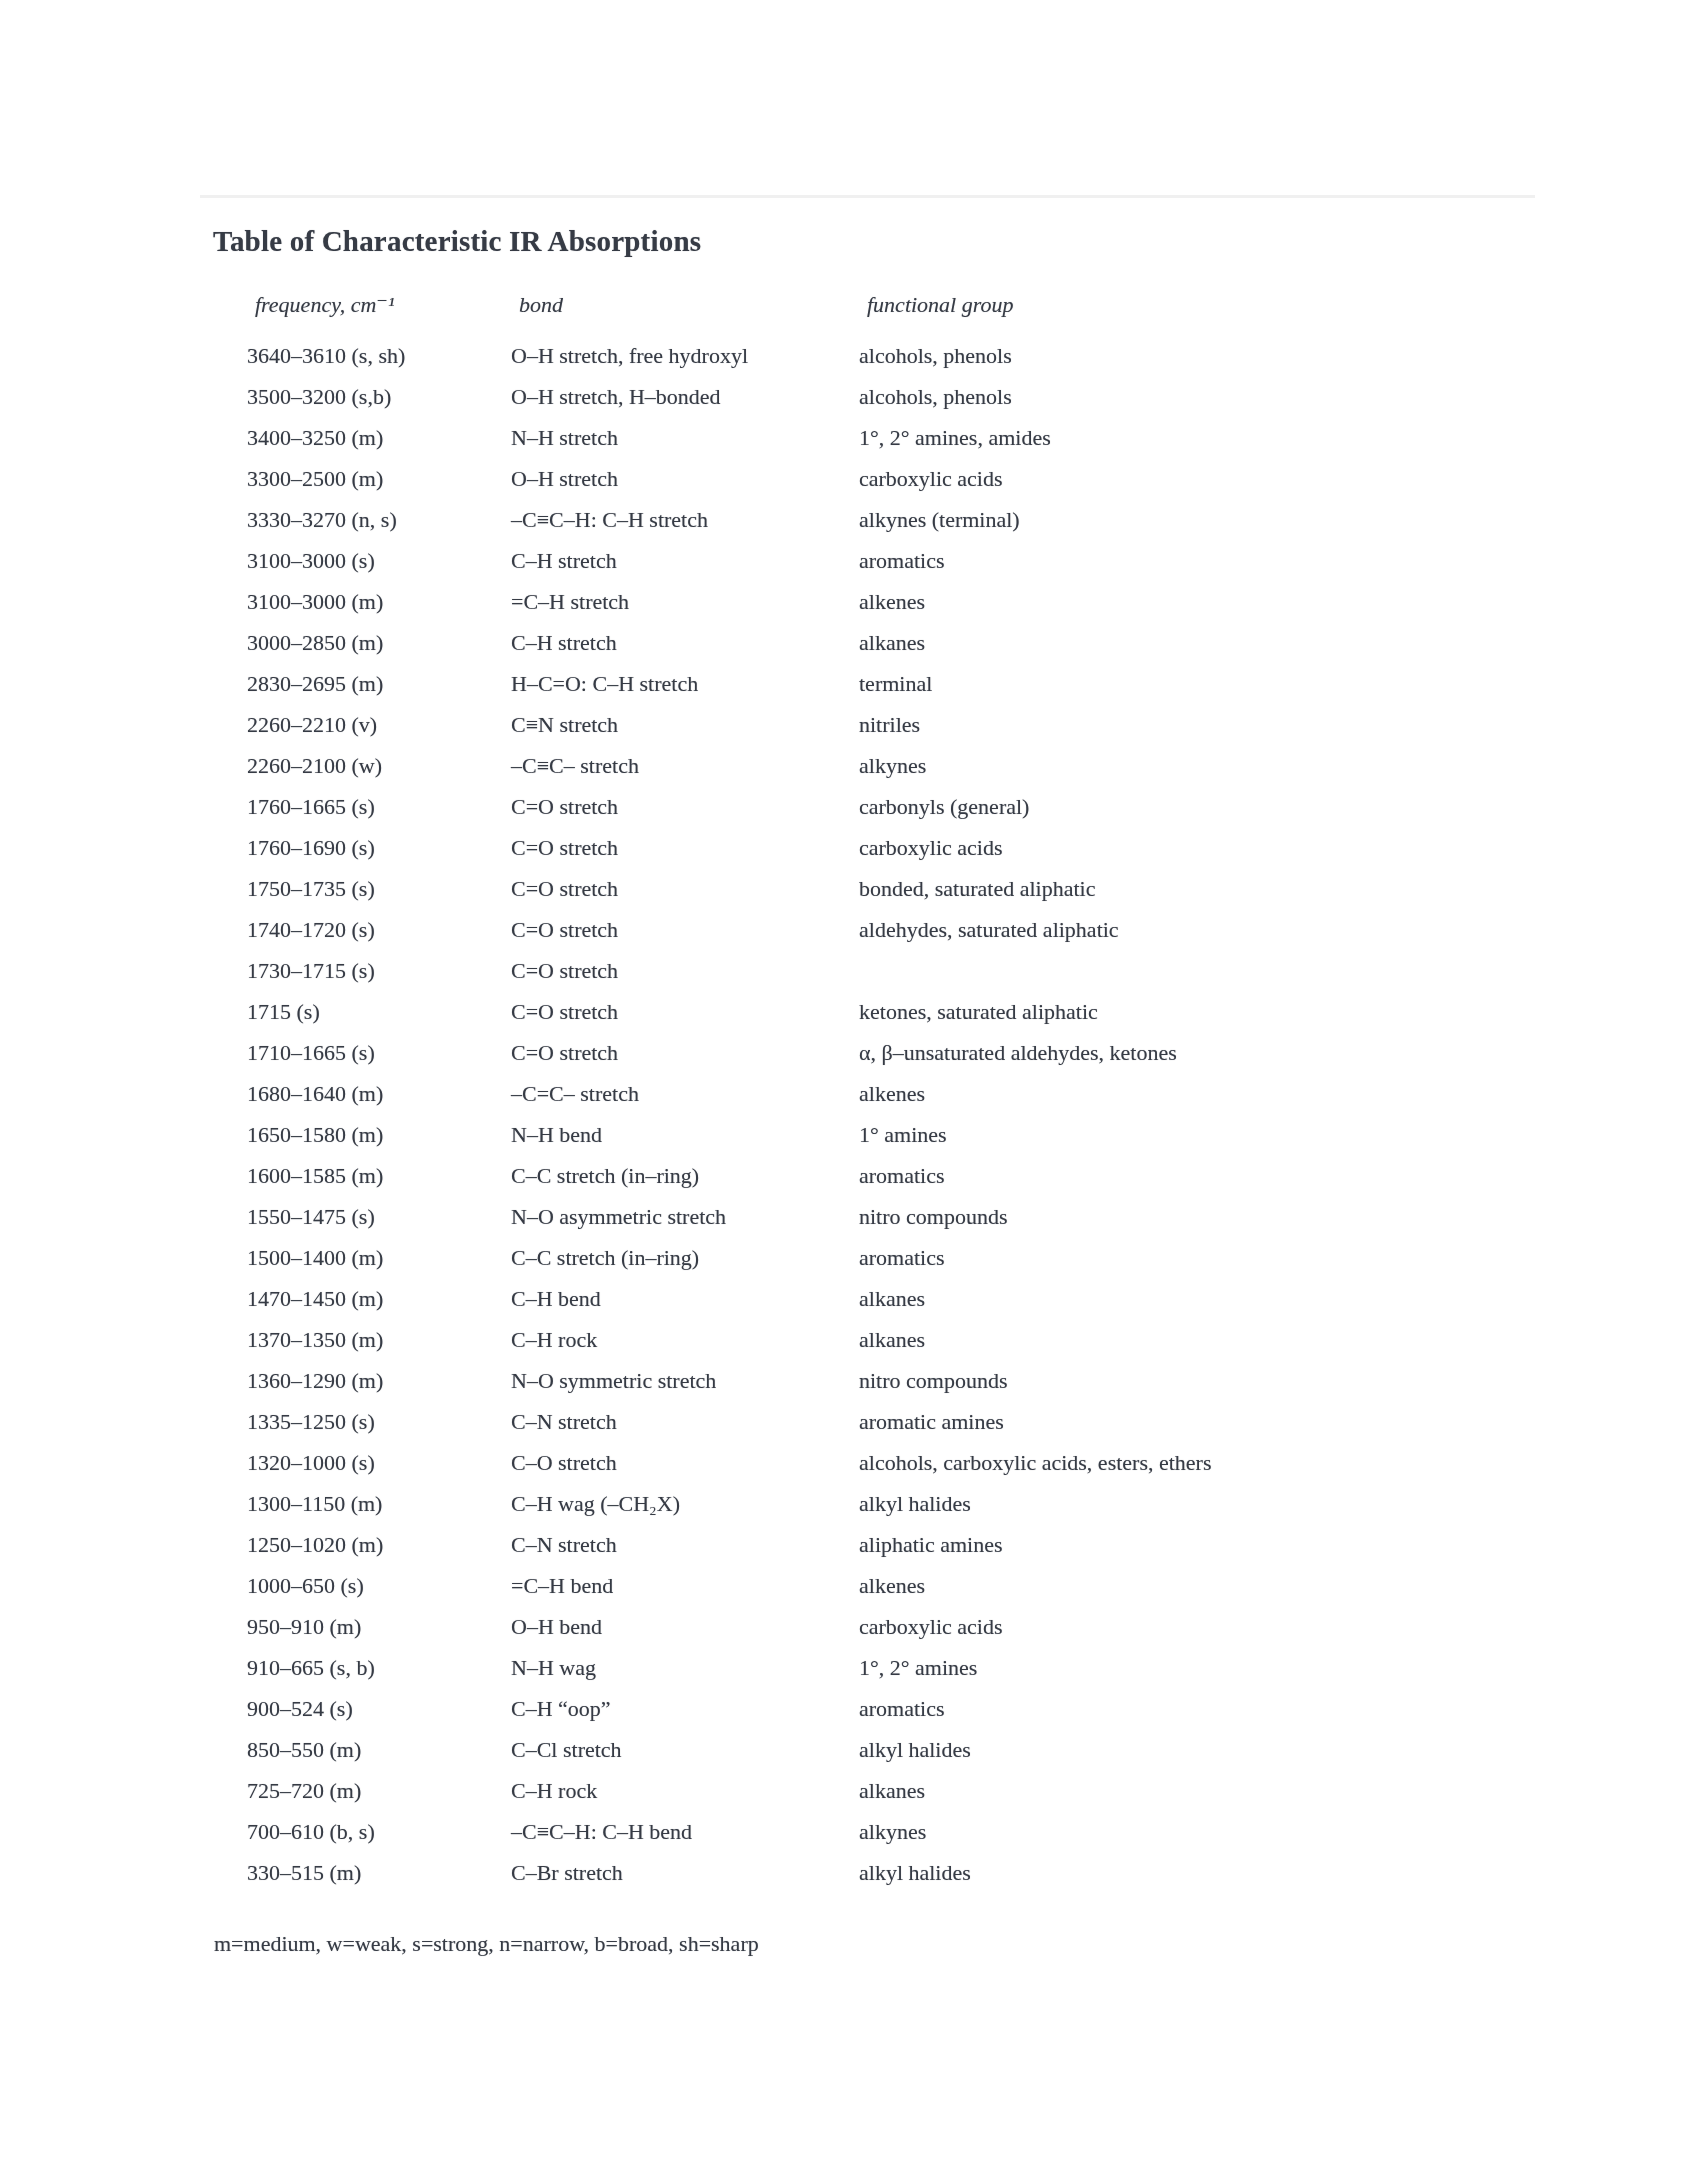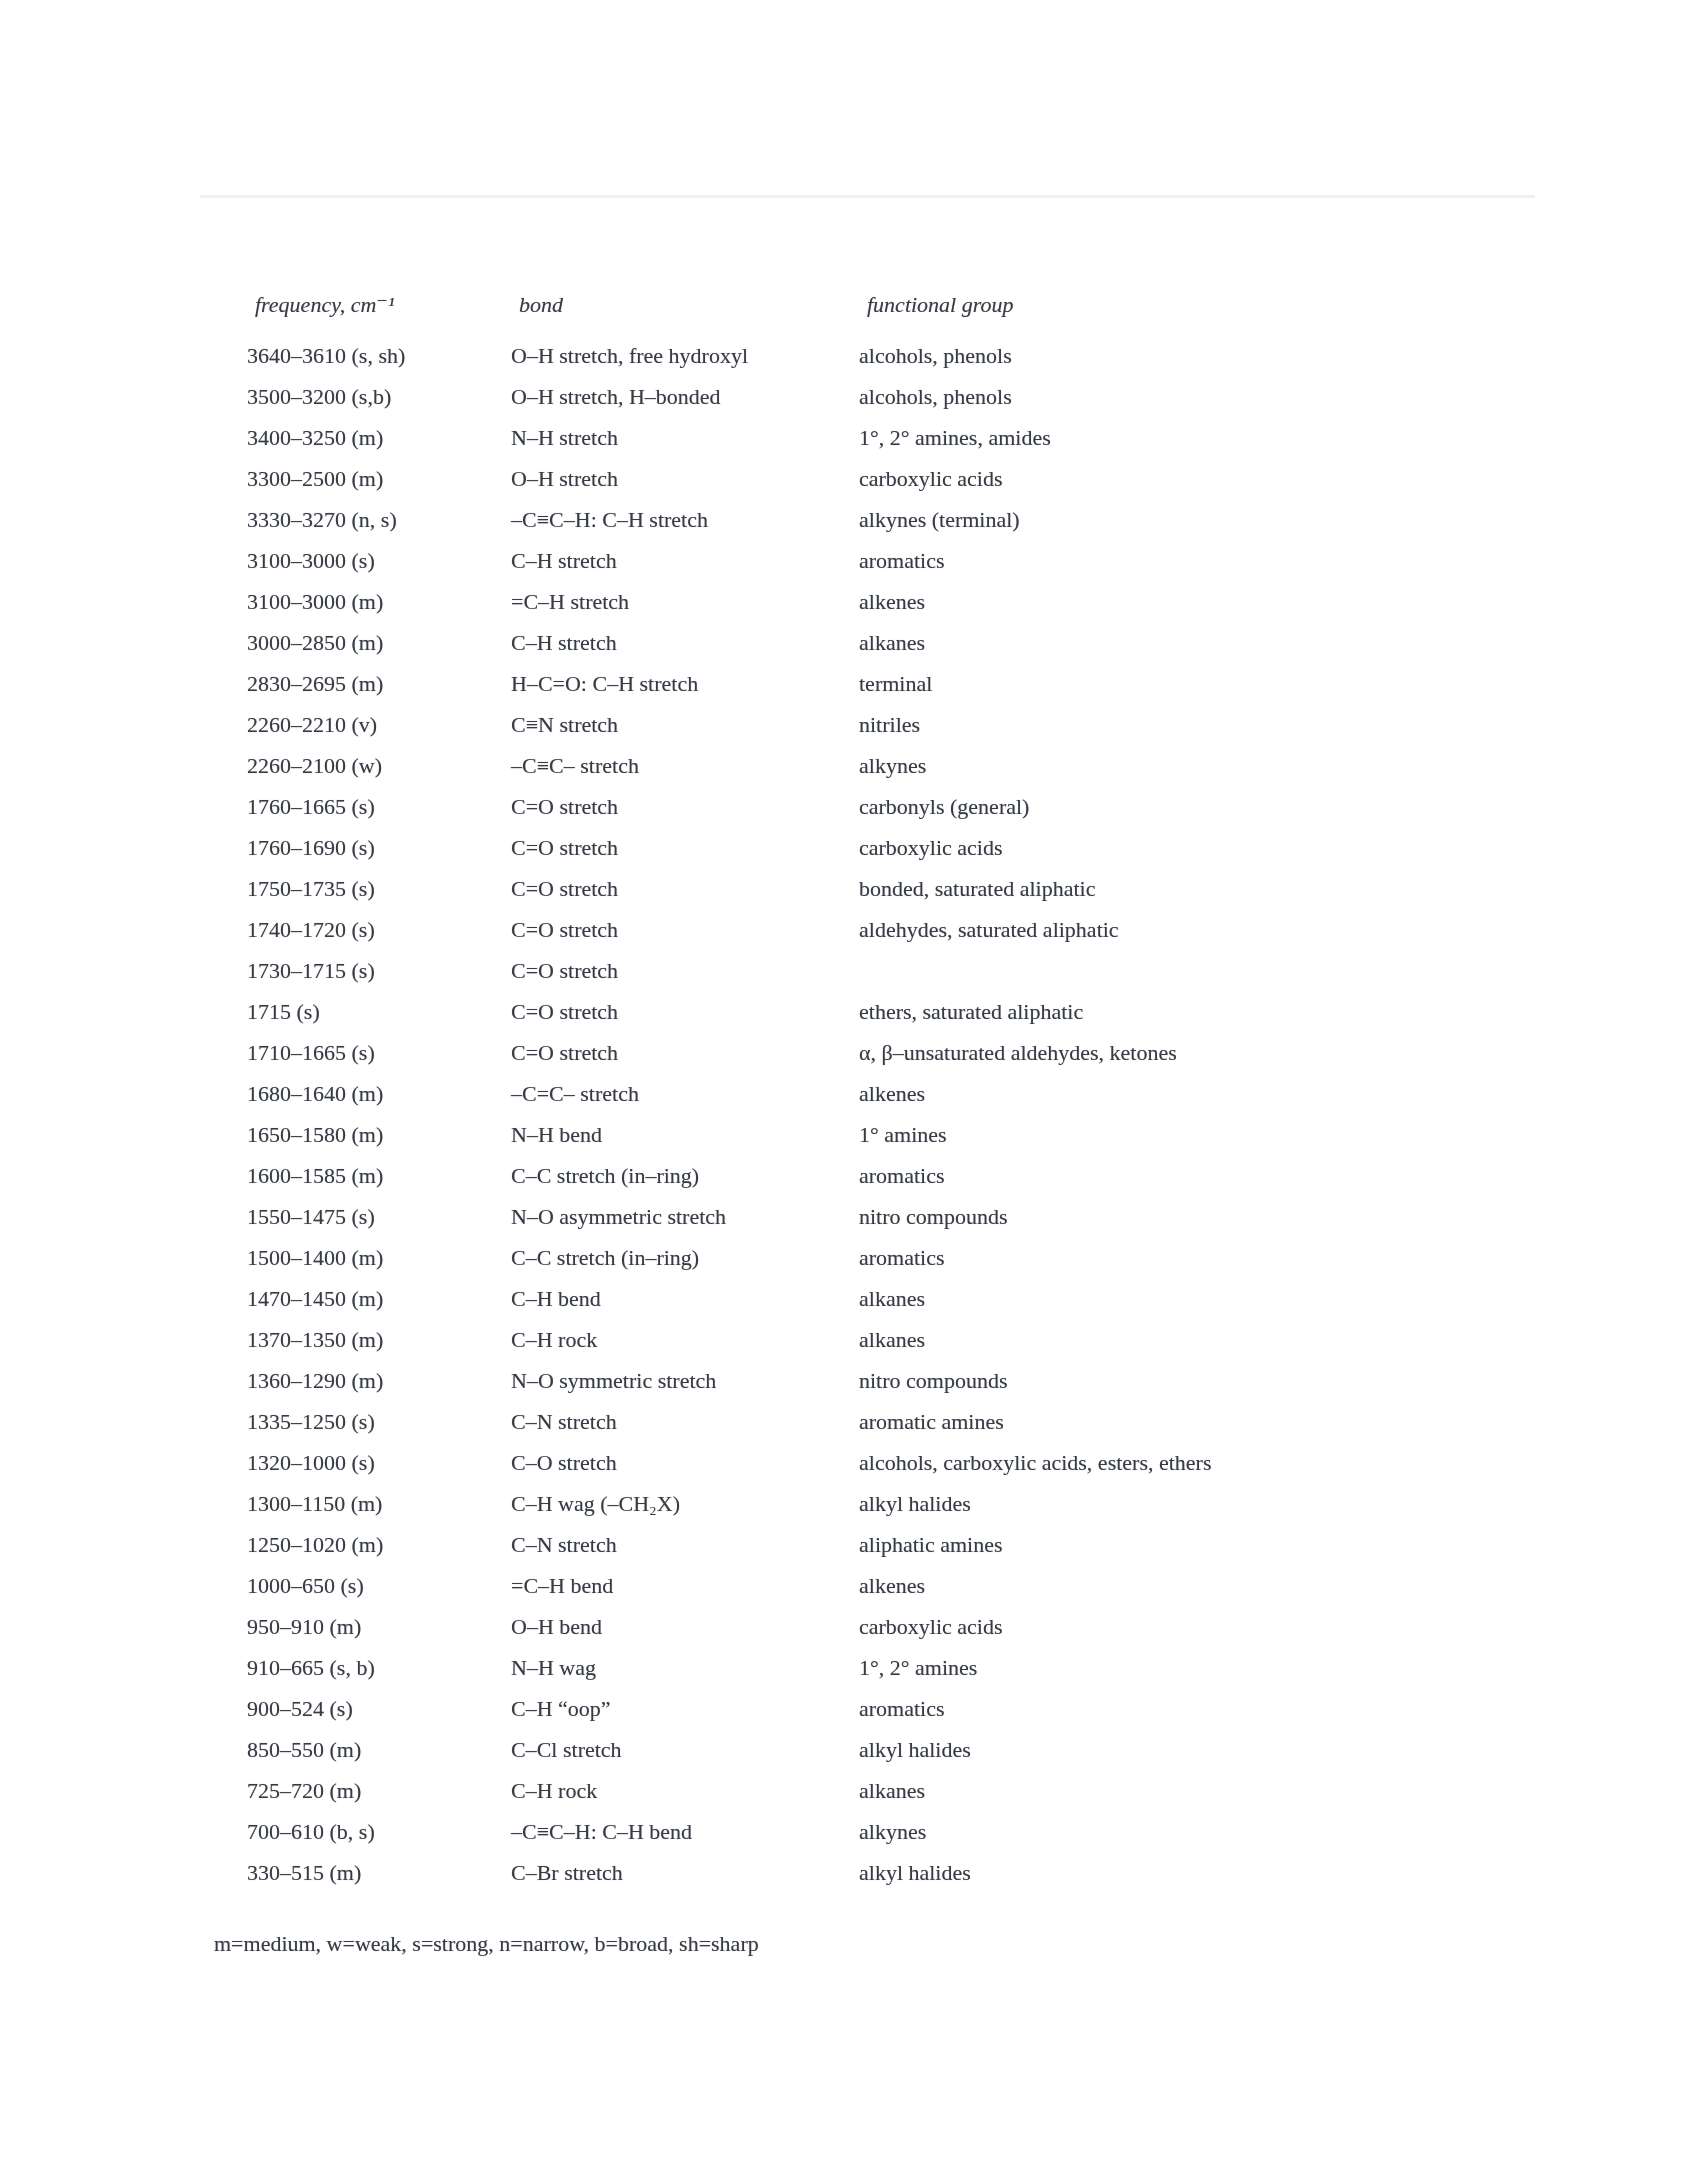--- a/index.html
+++ b/index.html
@@ -43,20 +43,21 @@
     text-shadow:0 0 1px rgba(54,59,69,.4);
   }
 </style>
 </head>
 <body>
 
 <div class="page" style="--text: #363b45; --divider: #f0f0f0;">
 
   <div class="top-divider"></div>
 
+  <h1 class="doc-title">Table of Characteristic IR Absorptions</h1>
 
   <div class="ir-table">
 
     <div class="t-row t-head">
       <span class="cell">frequency, cm⁻¹</span>
       <span class="cell">bond</span>
       <span class="cell">functional group</span>
     </div>
 
     <div class="t-body">
@@ -151,21 +152,21 @@
       </div>
 
       <div class="t-row">
         <span class="cell">1730–1715 (s)</span>
         <span class="cell">C=O stretch</span>
       </div>
 
       <div class="t-row">
         <span class="cell">1715 (s)</span>
         <span class="cell">C=O stretch</span>
-        <span class="cell">ethers, saturated aliphatic</span>
+        <span class="cell">ketones, saturated aliphatic</span>
       </div>
 
       <div class="t-row">
         <span class="cell">1710–1665 (s)</span>
         <span class="cell">C=O stretch</span>
         <span class="cell">α, β–unsaturated aldehydes, ketones</span>
       </div>
 
       <div class="t-row">
         <span class="cell">1680–1640 (m)</span>

